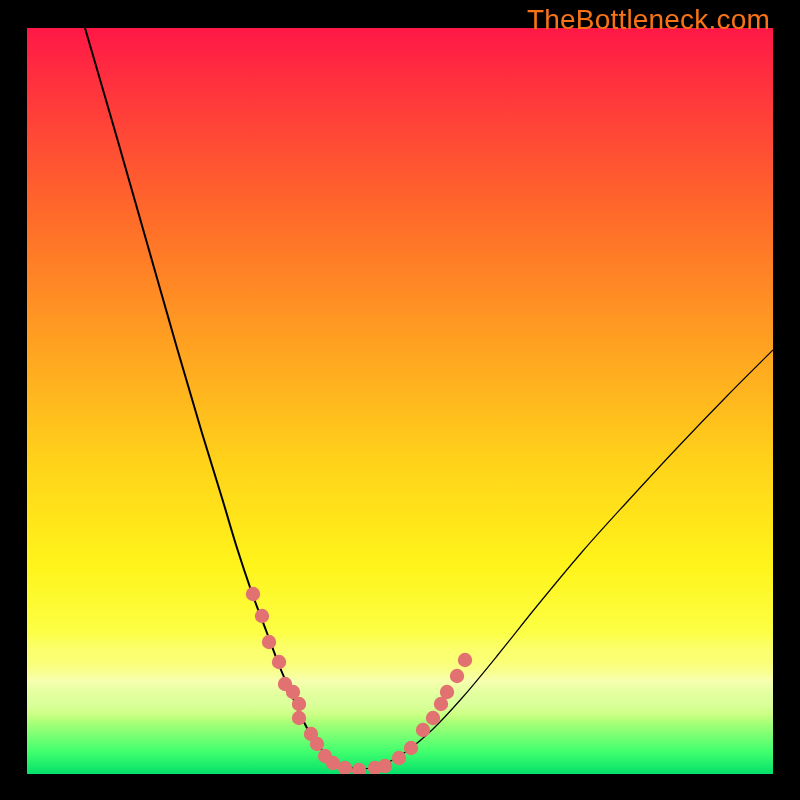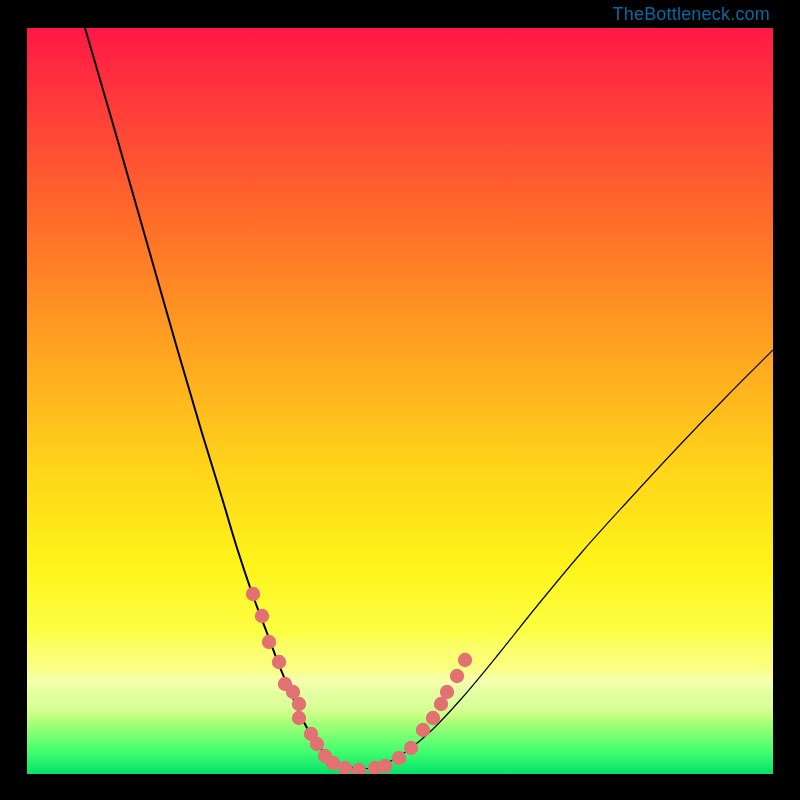--- a/index.html
+++ b/index.html
@@ -62,22 +62,22 @@
   .svg-layer {
     position: absolute;
     left: 0; top: 0;
     width: 746px;
     height: 746px;
   }
   .watermark {
     position: absolute;
     right: 30px;
     top: 4px;
-    color: #0369a1;
-    font-size: 18px;
+    color: #f97316;
+    font-size: 28px;
     font-weight: 500;
     letter-spacing: 0.2px;
     text-align: center;
   }
   .dot {
     fill: #e27272;
   }
   .curve {
     fill: none;
     stroke: #000;

